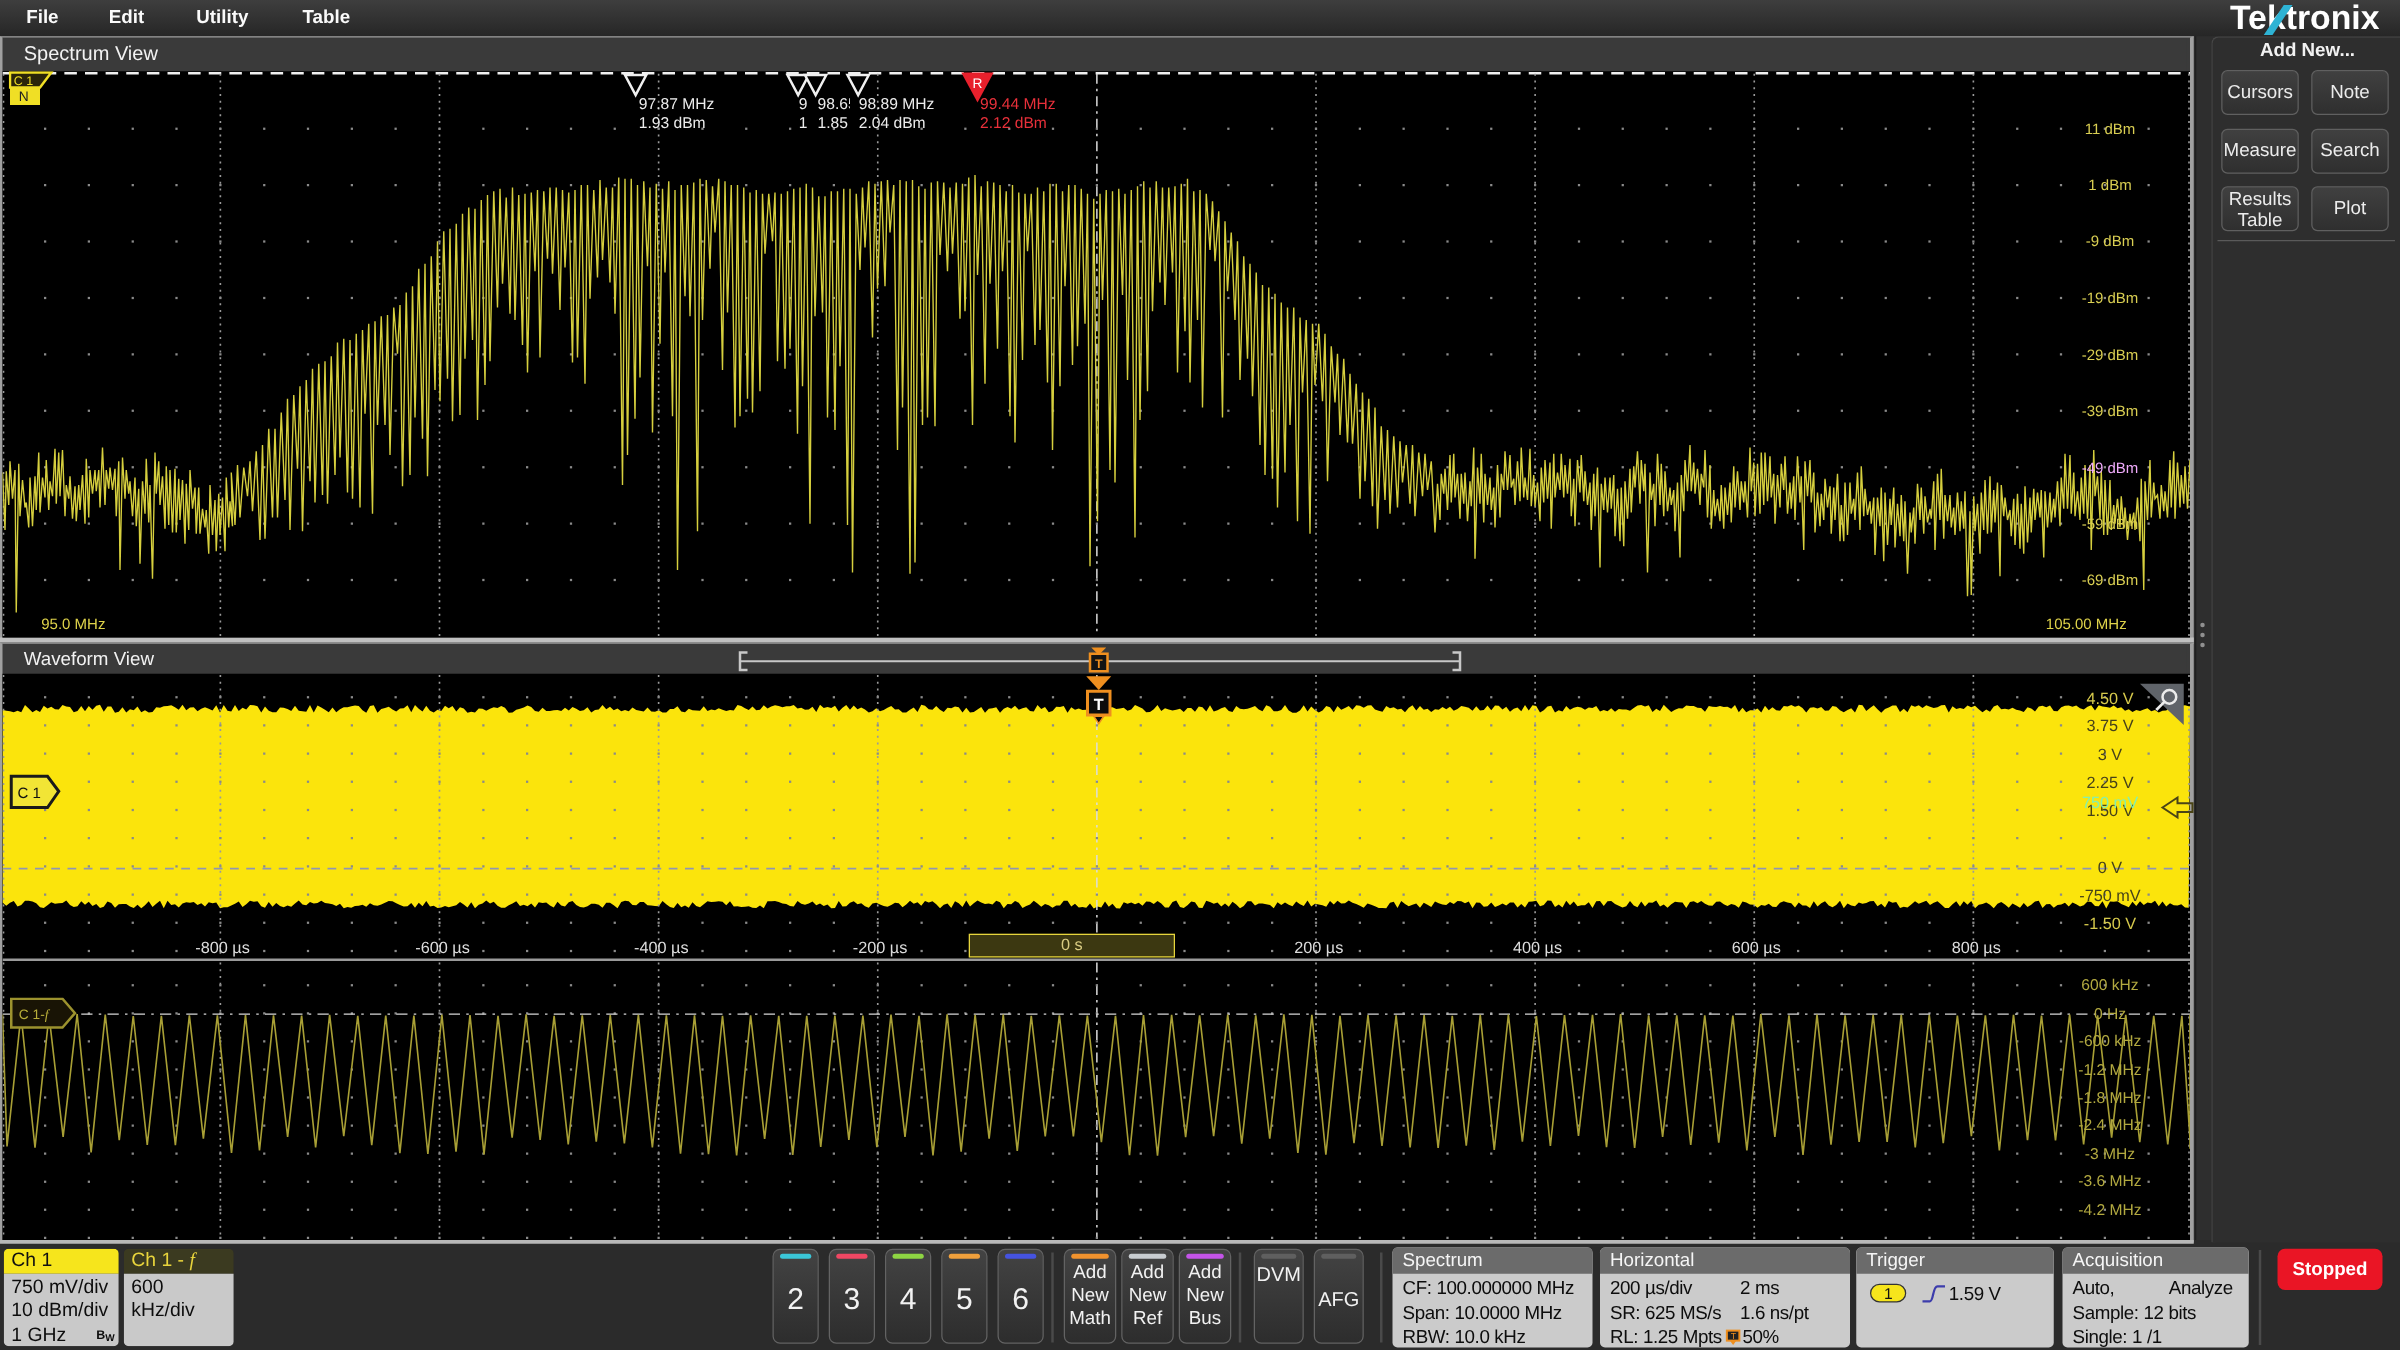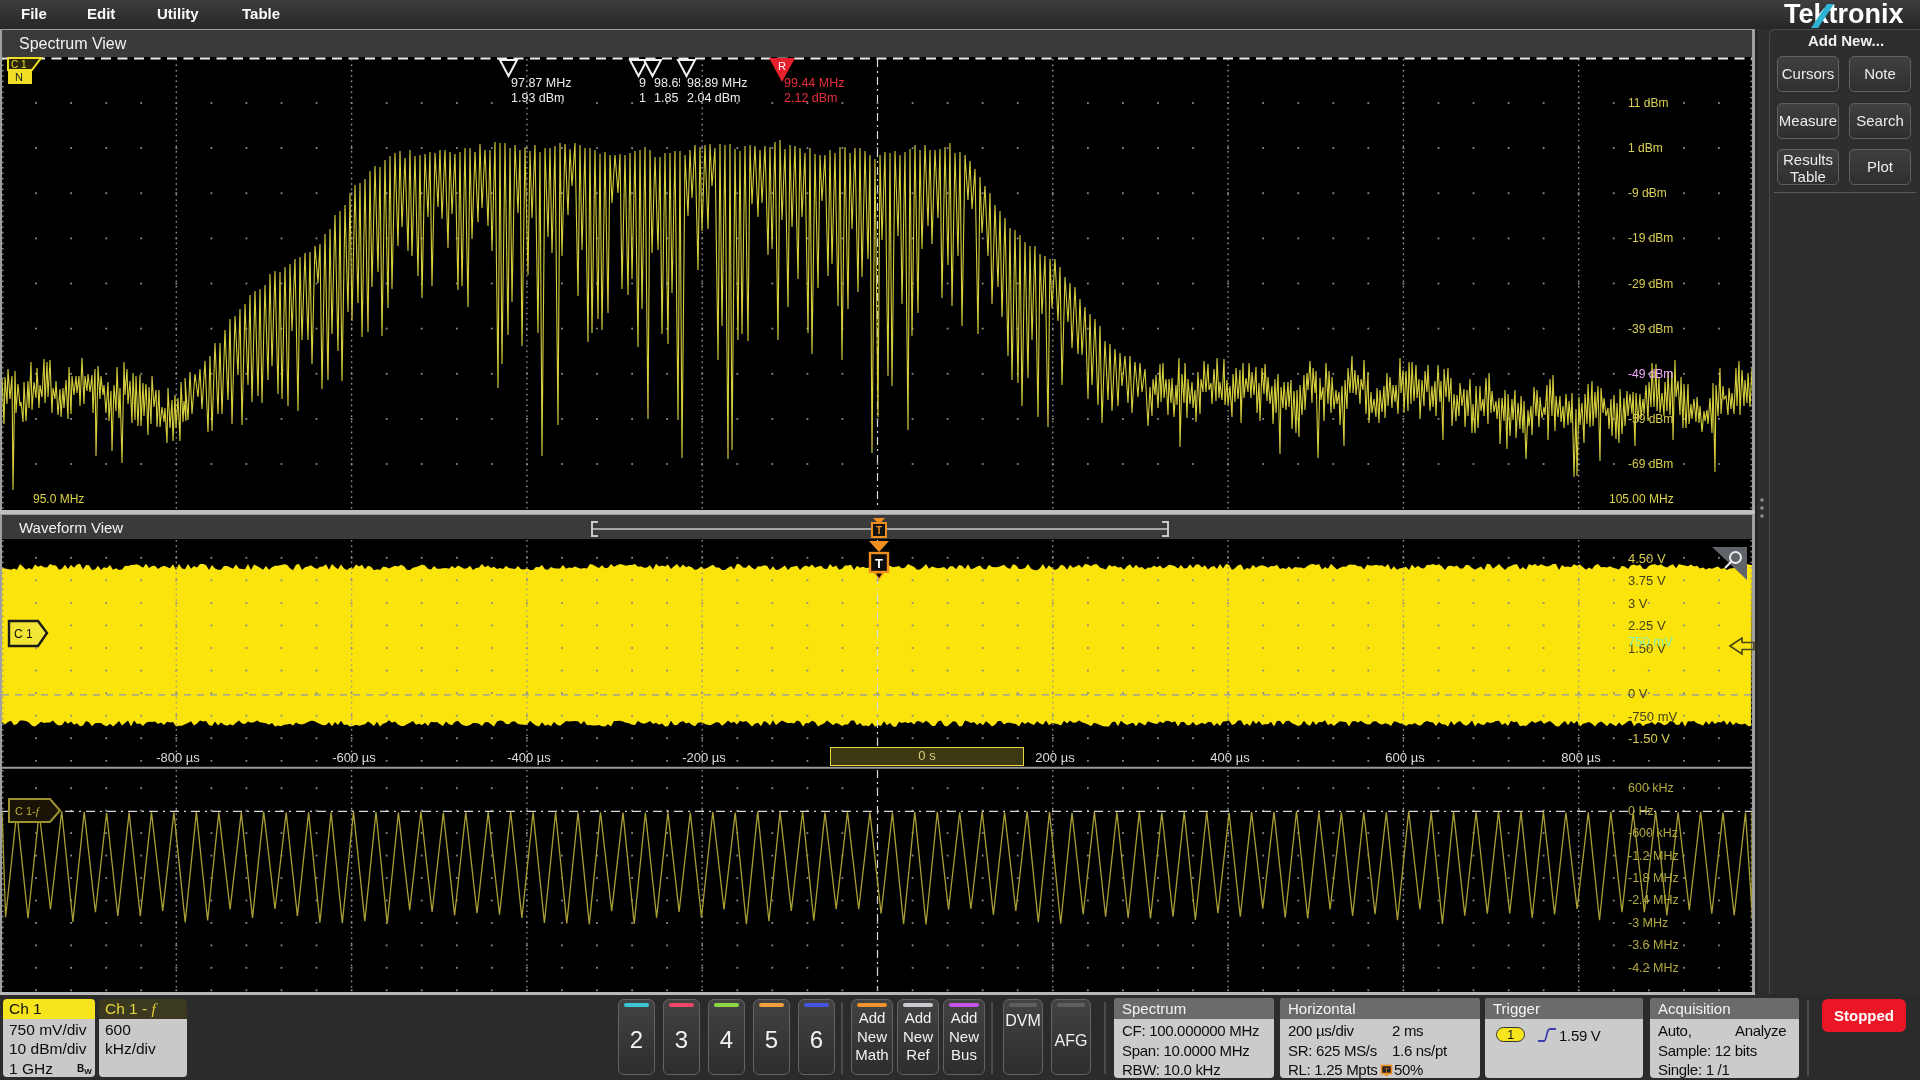--- a/index.html
+++ b/index.html
@@ -4,21 +4,21 @@
 body{width:1920px;height:1080px;background:#2b2b2b;font-family:"Liberation Sans",sans-serif;
 overflow:hidden;position:relative;color:#eee}
 .abs{position:absolute}
 .menu{position:absolute;left:0;top:0;width:1920px;height:29px;background:linear-gradient(#3e3e3e,#262626)}
 .mi{position:absolute;top:5px;font-size:15px;font-weight:600;color:#fafafa}
 .vpanel{position:absolute;left:0;width:1755px;border-top:1px solid #9c9c9c;background:#3a3a3a}
 .vhead{position:absolute;left:2px;top:1px;right:3px;height:26px;background:#3a3a3a;color:#f2f2f2;
 font-size:16px;line-height:26px;padding-left:15px}
 .plot{position:absolute;background:#000}
 .lbl{position:absolute;font-size:12px;white-space:nowrap}
-.r{text-align:left}
+.r{text-align:center}
 .card{position:absolute;border-radius:4px;overflow:hidden;background:#cbcbcb}
 .card .hd{height:21px;background:#6b6b6b;color:#f5f5f5;font-size:15px;line-height:21px;padding-left:8px}
 .card .bd{padding:2px 0 0 8px;color:#0d0d0d;font-size:15px;letter-spacing:-0.3px;line-height:19.5px;white-space:nowrap}
 .btn{position:absolute;background:linear-gradient(#434343,#2d2d2d);border:1px solid #636363;
 border-radius:6px;color:#f2f2f2;text-align:center}
 .strip{position:absolute;left:5px;right:5px;top:3px;height:4px;border-radius:2px}
 .sep{position:absolute;width:2px;background:#4a4a4a}
 .sbtn{position:absolute;width:62px;background:linear-gradient(#404040,#2f2f2f);border:1px solid #606060;
 border-radius:5px;color:#ececec;font-size:15px;text-align:center}
 .mk{position:absolute;color:#ececec;font-size:12.5px;line-height:14.5px;white-space:nowrap}
@@ -1575,21 +1575,21 @@
         <div class="lbl r" style="left:1626px;top:708px;width:120px;color:#46421a;font-size:13px">-750 mV</div>
         <div class="lbl r" style="left:1626px;top:730px;width:120px;color:#d6c94c;font-size:13px">-1.50 V</div>
    <div class="lbl" style="left:136px;top:749px;width:80px;text-align:center;color:#dcdcdc;font-size:13px">-800 µs</div>
         <div class="lbl" style="left:312px;top:749px;width:80px;text-align:center;color:#dcdcdc;font-size:13px">-600 µs</div>
         <div class="lbl" style="left:487px;top:749px;width:80px;text-align:center;color:#dcdcdc;font-size:13px">-400 µs</div>
         <div class="lbl" style="left:662px;top:749px;width:80px;text-align:center;color:#dcdcdc;font-size:13px">-200 µs</div>
         <div class="lbl" style="left:1013px;top:749px;width:80px;text-align:center;color:#dcdcdc;font-size:13px">200 µs</div>
         <div class="lbl" style="left:1188px;top:749px;width:80px;text-align:center;color:#dcdcdc;font-size:13px">400 µs</div>
         <div class="lbl" style="left:1363px;top:749px;width:80px;text-align:center;color:#dcdcdc;font-size:13px">600 µs</div>
         <div class="lbl" style="left:1539px;top:749px;width:80px;text-align:center;color:#dcdcdc;font-size:13px">800 µs</div>
-   <div class="abs" style="left:828px;top:746px;width:194px;height:19px;background:#3c3811;border:1.6px solid #e6d53c;
+   <div class="abs" style="left:773px;top:746px;width:165px;height:19px;background:#3c3811;border:1.6px solid #e6d53c;
         color:#d9cc82;font-size:13px;text-align:center;line-height:16px">0 s</div>
    <div class="lbl r" style="left:1626px;top:780px;width:120px;color:#b2a940;font-size:12.5px">600 kHz</div>
         <div class="lbl r" style="left:1626px;top:803px;width:120px;color:#b2a940;font-size:12.5px">0 Hz</div>
         <div class="lbl r" style="left:1626px;top:825px;width:120px;color:#b2a940;font-size:12.5px">-600 kHz</div>
         <div class="lbl r" style="left:1626px;top:848px;width:120px;color:#b2a940;font-size:12.5px">-1.2 MHz</div>
         <div class="lbl r" style="left:1626px;top:870px;width:120px;color:#b2a940;font-size:12.5px">-1.8 MHz</div>
         <div class="lbl r" style="left:1626px;top:892px;width:120px;color:#b2a940;font-size:12.5px">-2.4 MHz</div>
         <div class="lbl r" style="left:1626px;top:915px;width:120px;color:#b2a940;font-size:12.5px">-3 MHz</div>
         <div class="lbl r" style="left:1626px;top:937px;width:120px;color:#b2a940;font-size:12.5px">-3.6 MHz</div>
         <div class="lbl r" style="left:1626px;top:960px;width:120px;color:#b2a940;font-size:12.5px">-4.2 MHz</div>

